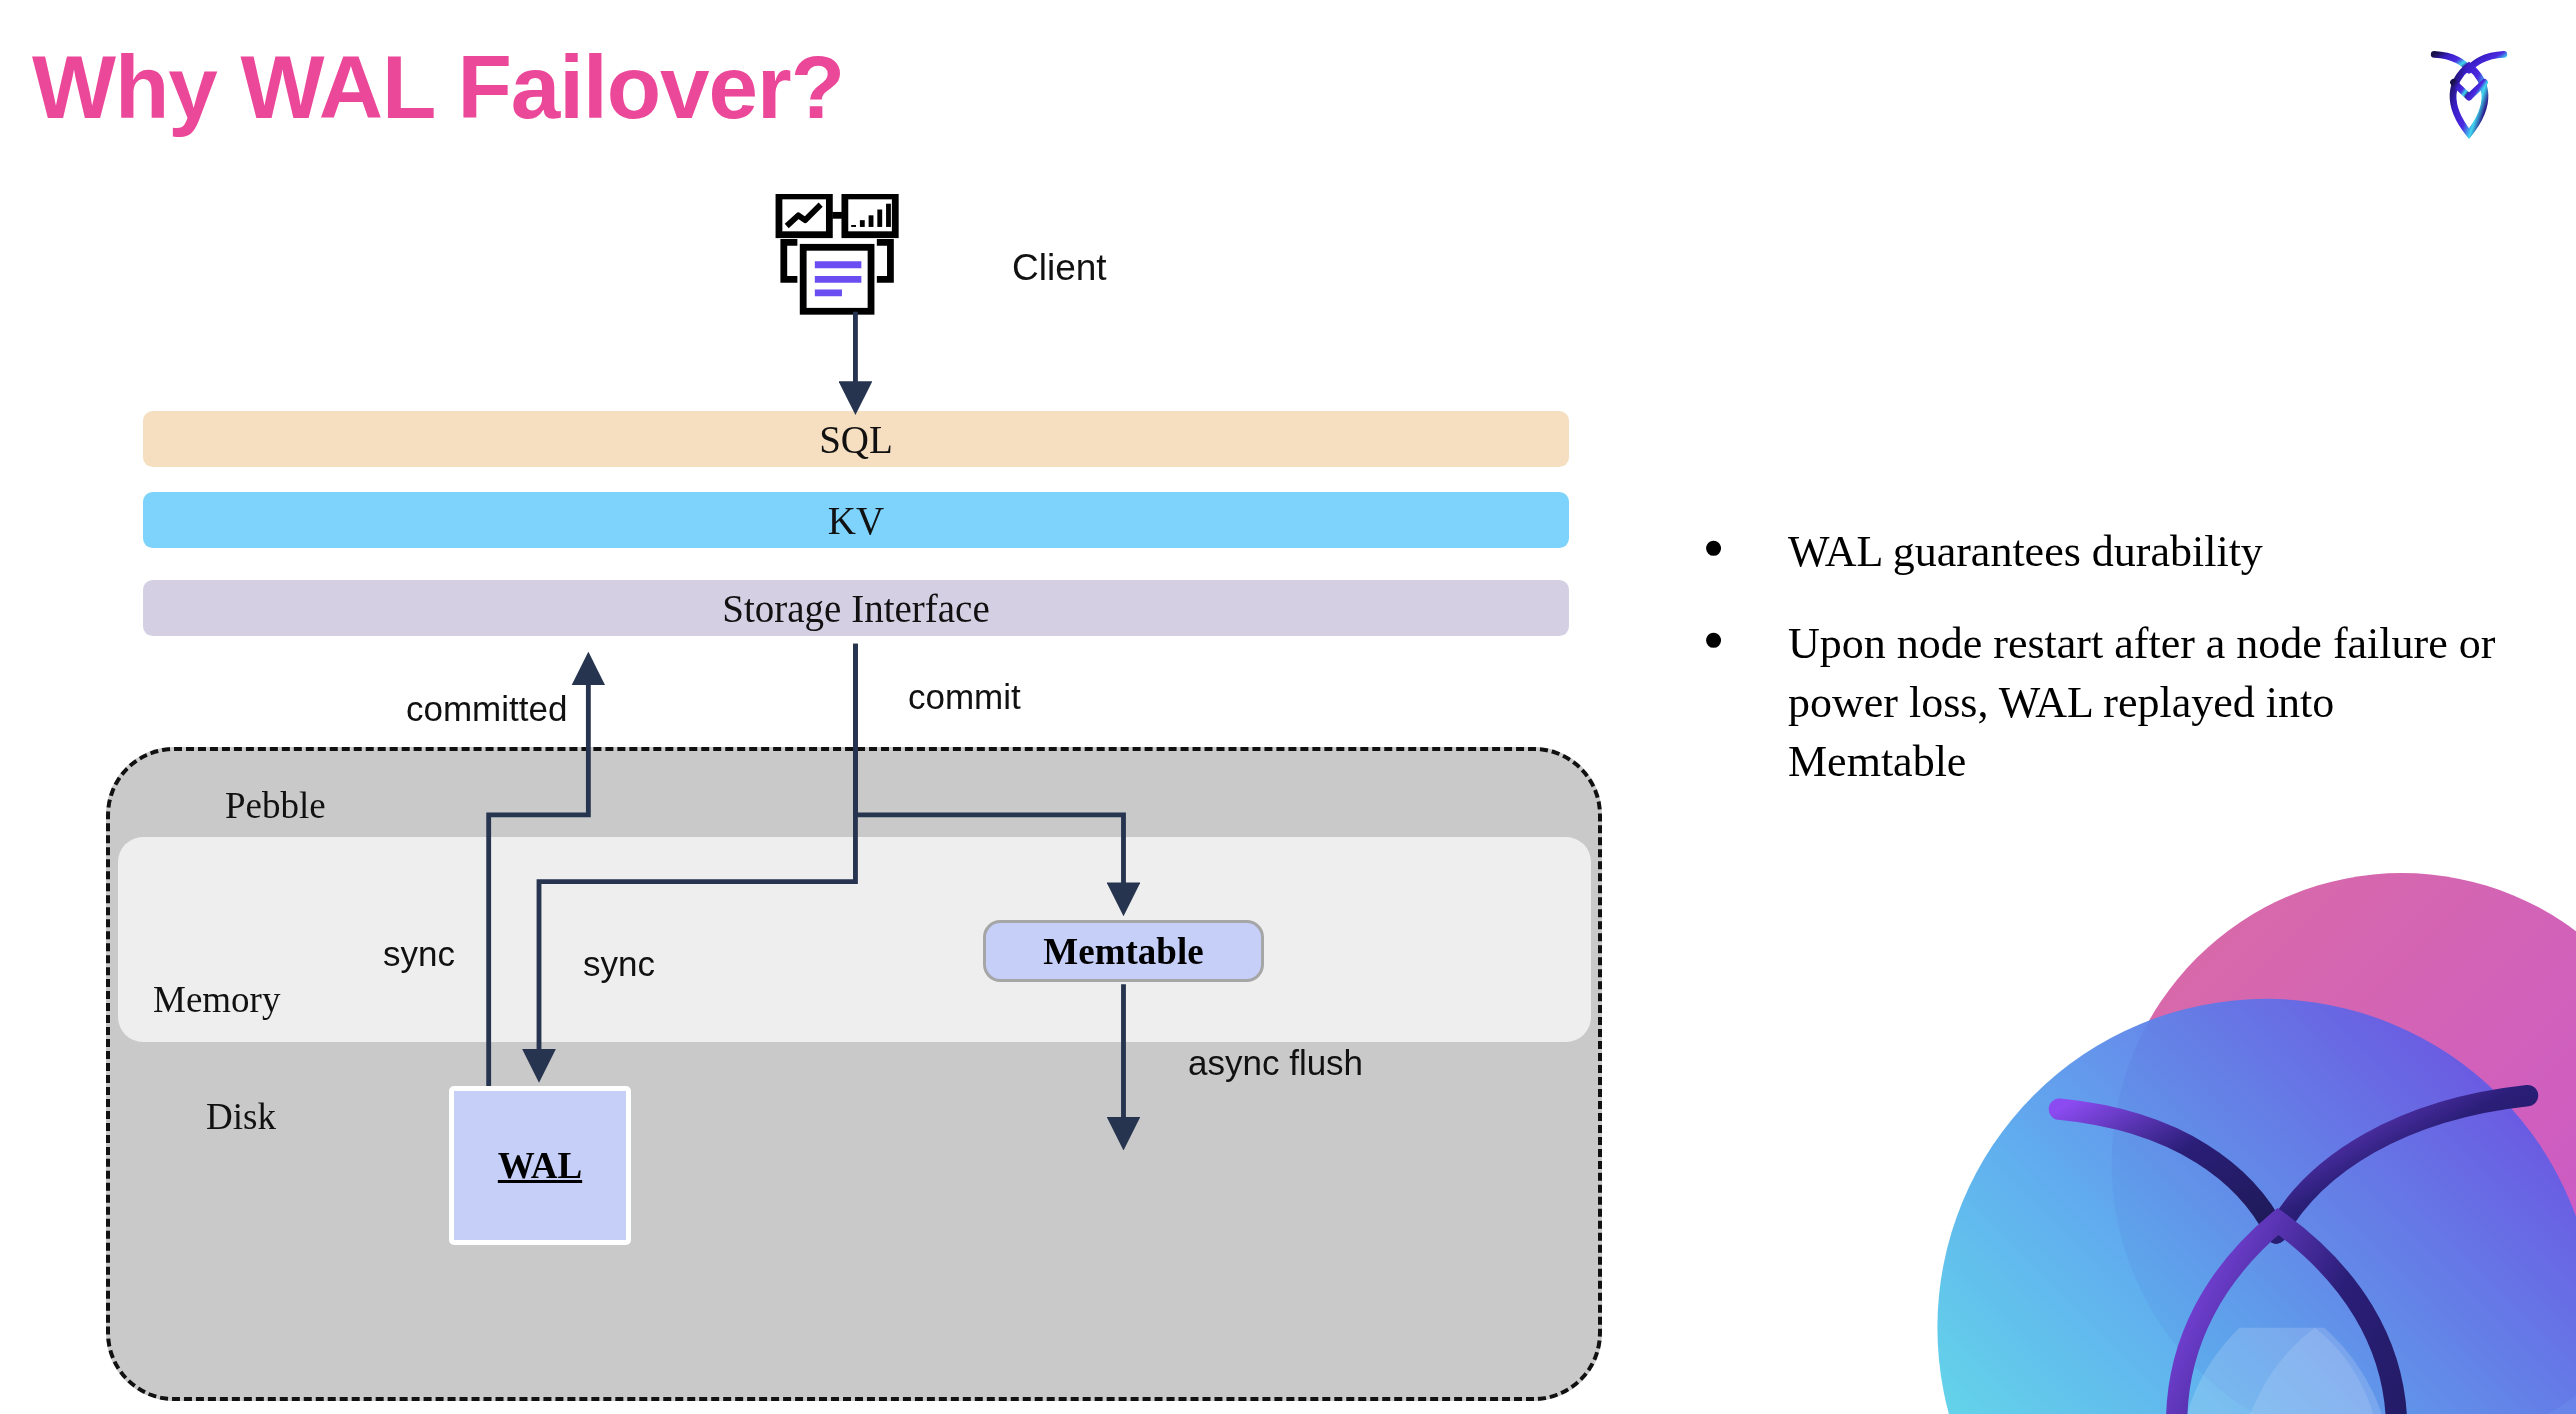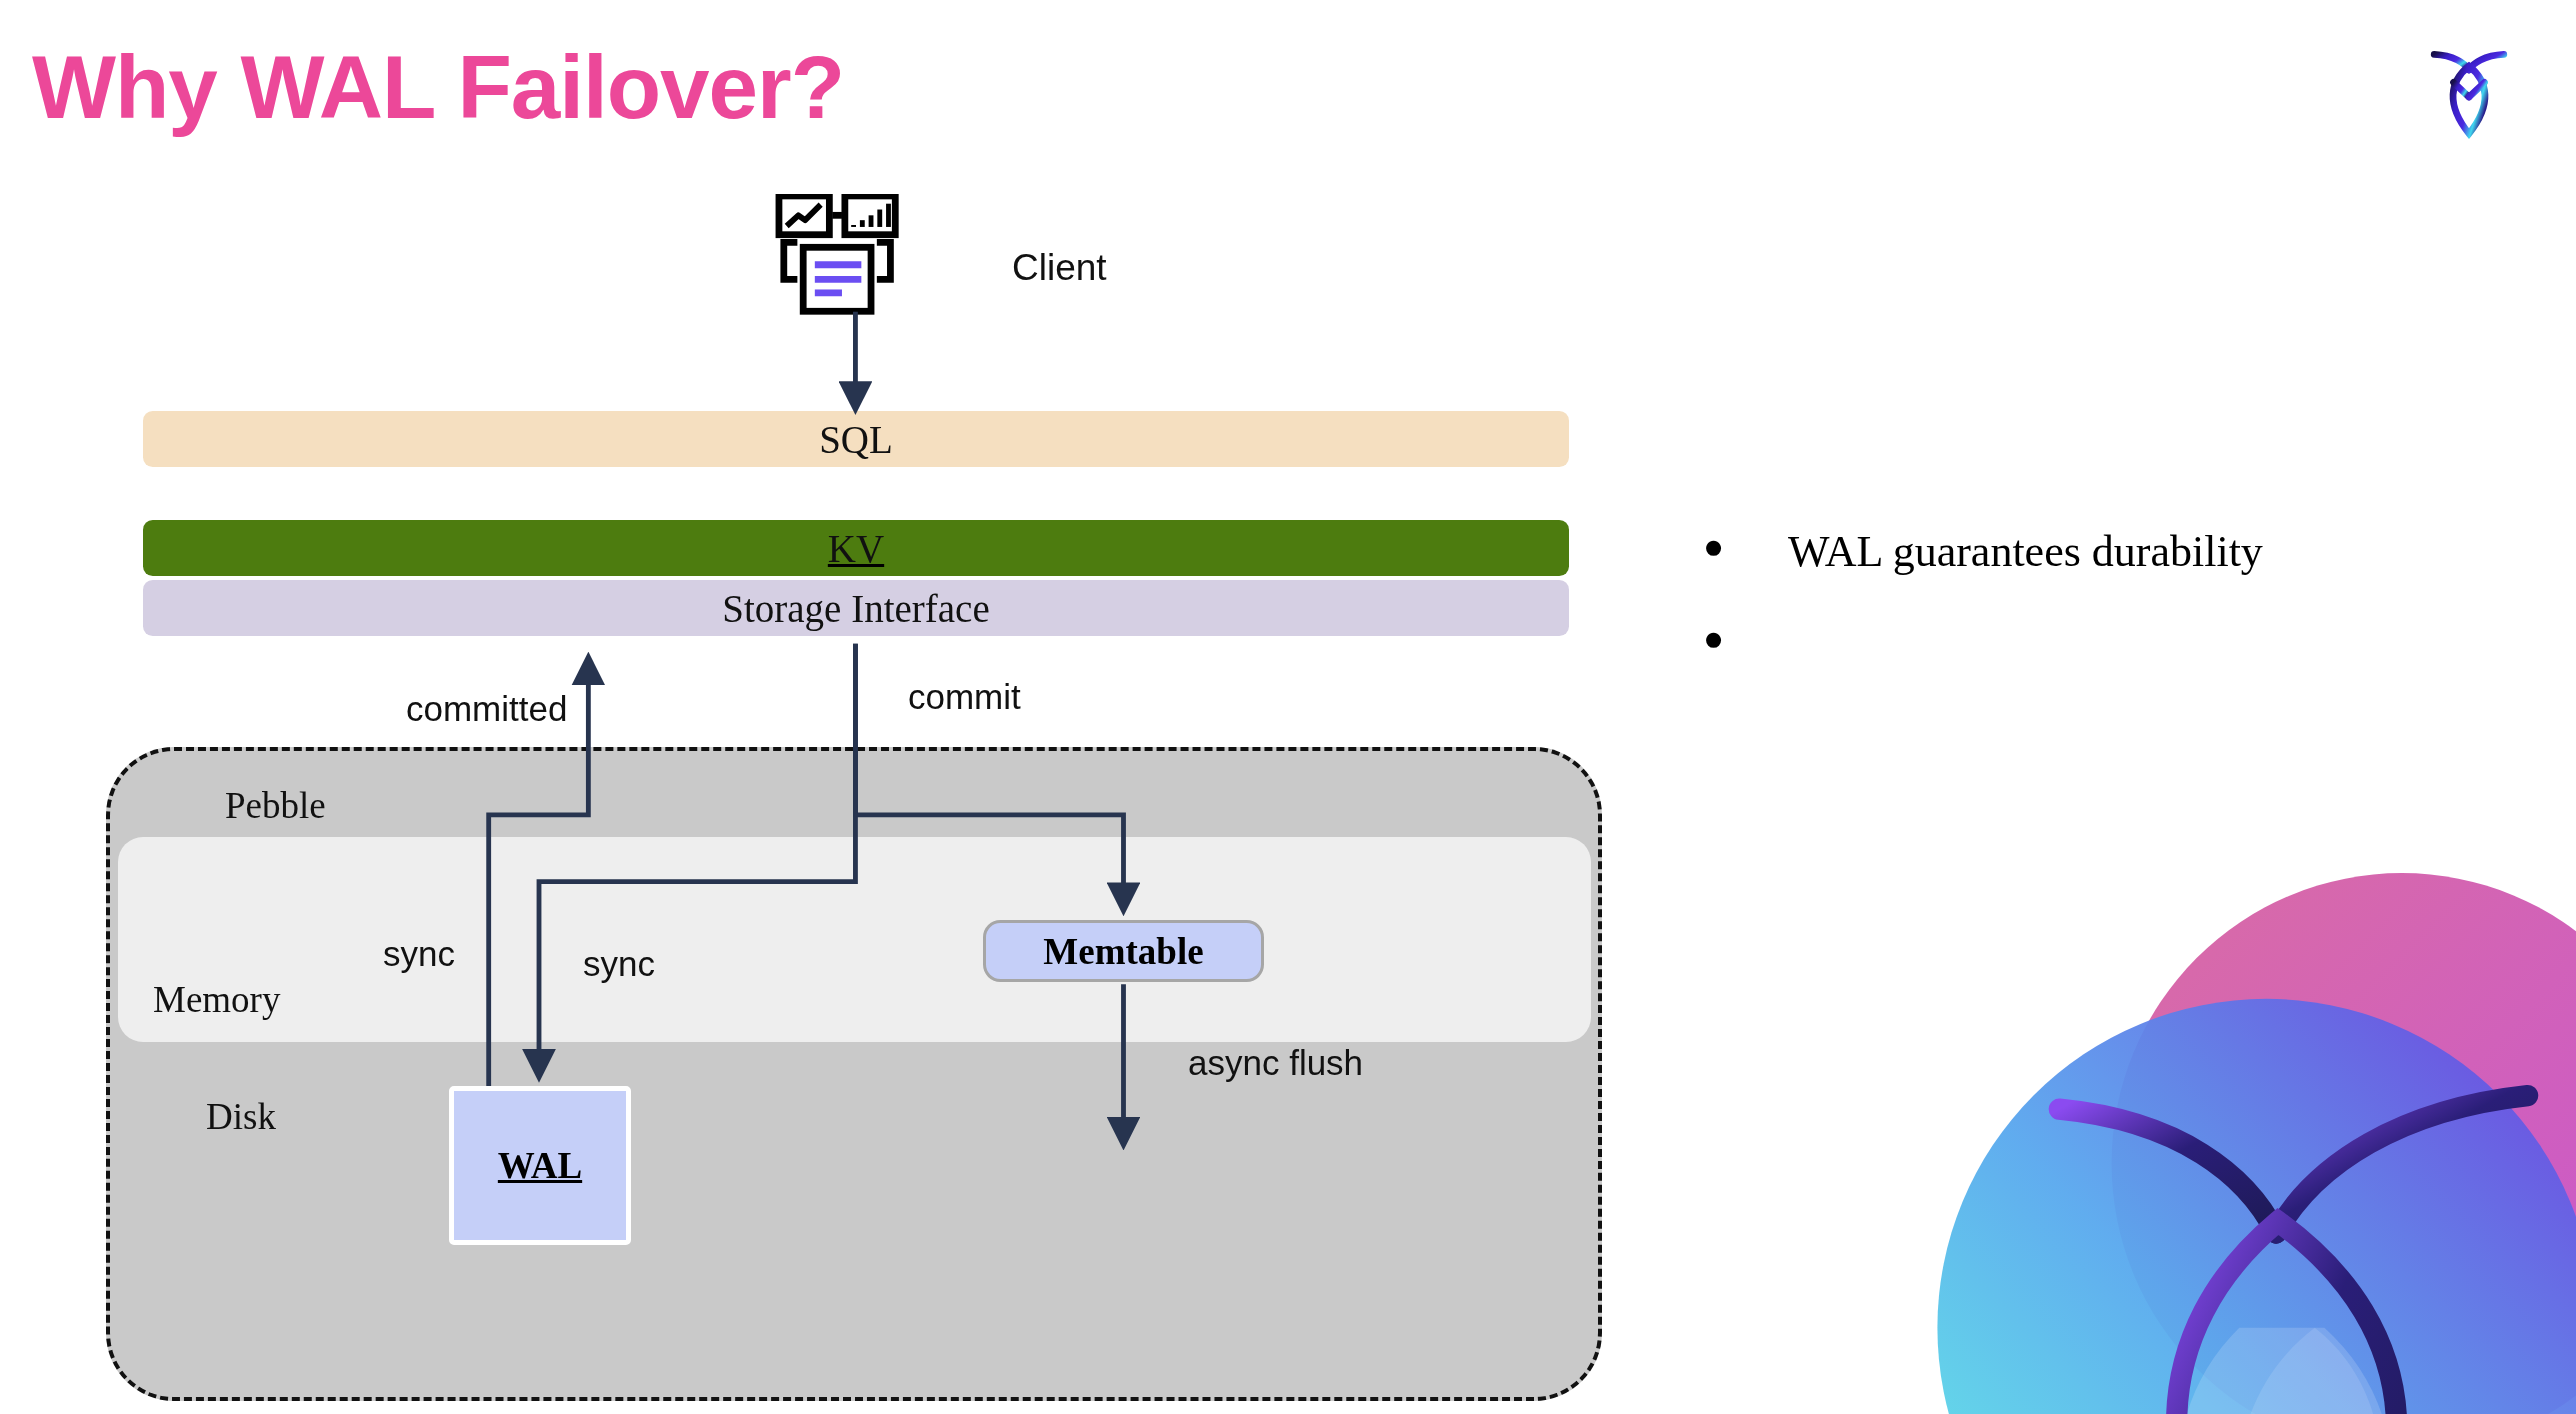--- a/index.html
+++ b/index.html
@@ -35,21 +35,21 @@
   
   .layer-bar{
     position:absolute;left:143px;width:1426px;height:56px;border-radius:9.7px;
     display:flex;align-items:center;justify-content:center;
   }
   .layer-label{
     font-family:"Liberation Serif", serif;
     font-size:39px;color:#111111;white-space:nowrap;
   }
   #layer-sql{top:411px;background:#f5dfc0;}
-  #layer-kv{top:520px;background:#4d7c0f;text-decoration:underline;}
+  #layer-kv{top:492px;background:#7dd3fc;}
   #layer-storage{top:580px;background:#d5cfe3;}
 
   
   #pebble-container{
     position:absolute;left:106px;top:747px;width:1496px;height:654px;
     border:4.8px dashed #111111;border-radius:68px;background:#c9c9c9;
     box-sizing:border-box;
   }
   #memory-region{
     position:absolute;left:118px;top:837px;width:1473px;height:205px;
@@ -246,17 +246,18 @@
   <div class="edge-label" id="label-sync-right">sync</div>
   <div class="edge-label" id="label-async-flush">async flush</div>
 
   <div id="bullet-list">
     <div class="bullet-row">
       <span class="bullet-dot">●</span>
       <span class="bullet-text">WAL guarantees durability</span>
     </div>
     <div class="bullet-row">
       <span class="bullet-dot">●</span>
+      <span class="bullet-text">Upon node restart after a node failure or power loss, WAL replayed into Memtable</span>
     </div>
   </div>
 
 </div>
 
 
 </body></html>

